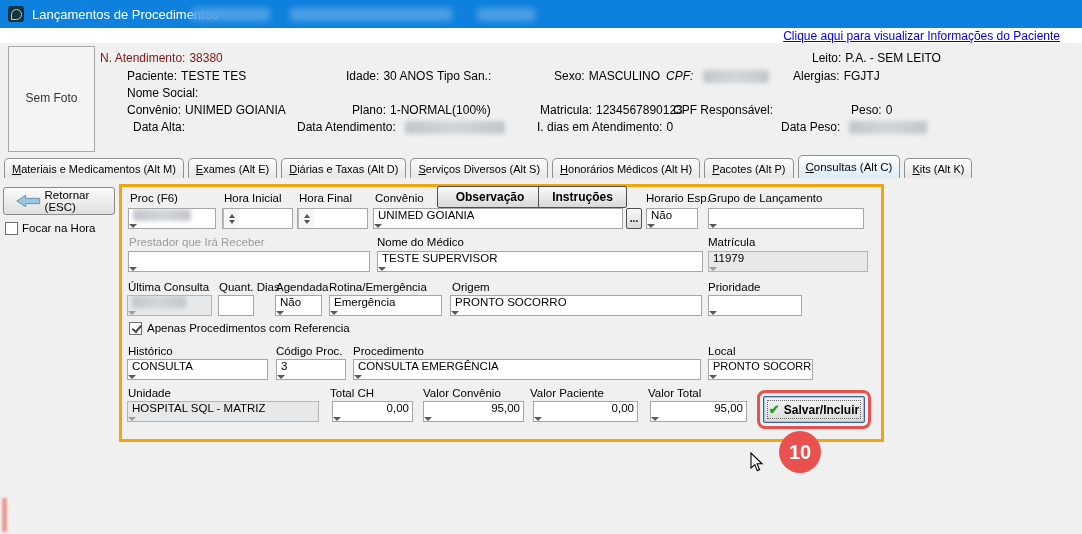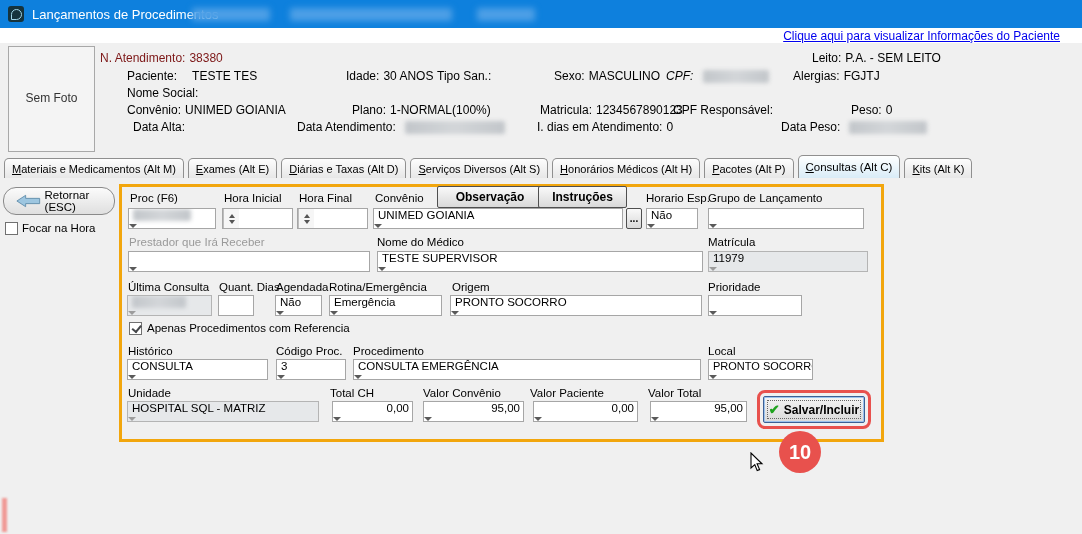--- a/index.html
+++ b/index.html
@@ -12,34 +12,34 @@
   .wtitle{color:#fff;font-size:13px;margin-left:8px;white-space:nowrap;}
   .tblur{position:absolute;top:8px;height:13px;background:#4d9fe6;border-radius:2px;filter:blur(3px);}
   
   .linkrow{position:absolute;left:0;top:28px;width:1082px;height:15px;background:#fff;}
   .plink{position:absolute;right:22px;top:29px;font-size:12px;color:#0000EE;text-decoration:underline;white-space:nowrap;cursor:pointer;}
   
   .photo{position:absolute;left:8px;top:46px;width:87px;height:106px;background:#f4f4f4;border:1px solid #a8a8a8;
          display:flex;justify-content:center;padding-top:44px;box-sizing:border-box;font-size:12px;color:#333;}
   .hf{position:absolute;font-size:12px;white-space:nowrap;}
   .hf .v{margin-left:4px;}
-  .hf.tight .v{margin-left:15px;}
+  .hf.tight .v{margin-left:4px;}
   .hf.maroon{color:#7c1616;}
   .blur-block{display:inline-block;background:linear-gradient(90deg,#c2c6ca,#d3d6d9,#c2c6ca);filter:blur(2px);border-radius:2px;vertical-align:middle;}
   
   .tabs{position:absolute;left:4px;top:155px;height:23px;display:flex;align-items:flex-end;gap:4px;}
   .tab{height:20px;display:flex;align-items:center;padding:0 7px;font-size:11px;white-space:nowrap;
        background:linear-gradient(#fdfdfd,#e7e7e7);border:1px solid #8f8f8f;border-bottom:none;
        border-radius:5px 5px 0 0;cursor:pointer;box-sizing:border-box;}
   .tab .t{display:inline-block;}
   .tab .t::first-letter{text-decoration:underline;}
   .tab.active{height:23px;background:linear-gradient(#feffff,#d9ecf7);position:relative;z-index:2;font-size:11.5px;}
   
   .btn-retornar{position:absolute;left:3px;top:187px;width:112px;height:28px;display:flex;align-items:center;gap:4px;
-      background:linear-gradient(#fbfbfb,#dfdfdf);border:1px solid #8a8a8a;border-radius:13px;font-size:11.5px;cursor:pointer;box-sizing:border-box;padding-left:12px;}
+      background:linear-gradient(#fbfbfb,#dfdfdf);border:1px solid #8a8a8a;border-radius:3px;font-size:11.5px;cursor:pointer;box-sizing:border-box;padding-left:12px;}
   .cb{position:absolute;width:13px;height:13px;background:#fff;border:1px solid #707070;box-sizing:border-box;cursor:pointer;}
   .cb.checked::after{content:"";position:absolute;left:2px;top:2px;width:7px;height:3.5px;border-left:2px solid #45474a;border-bottom:2px solid #45474a;transform:rotate(-50deg);}
   .cblabel{position:absolute;font-size:11.5px;white-space:nowrap;}
   
   .panel{position:absolute;left:119px;top:184px;width:765px;height:258px;border:3px solid #f2a60d;box-sizing:border-box;background:#f0f0f0;}
   .lbl{position:absolute;font-size:11.5px;white-space:nowrap;}
   .lbl.dis{color:#9a9a9a;}
   .combo{position:absolute;height:21px;background:#fff;border:1px solid #a6a6a6;box-sizing:border-box;
          display:flex;justify-content:space-between;font-size:11.5px;cursor:pointer;overflow:hidden;flex-direction:column;}
   .combo .tx{padding-left:4px;white-space:nowrap;overflow:hidden;}

